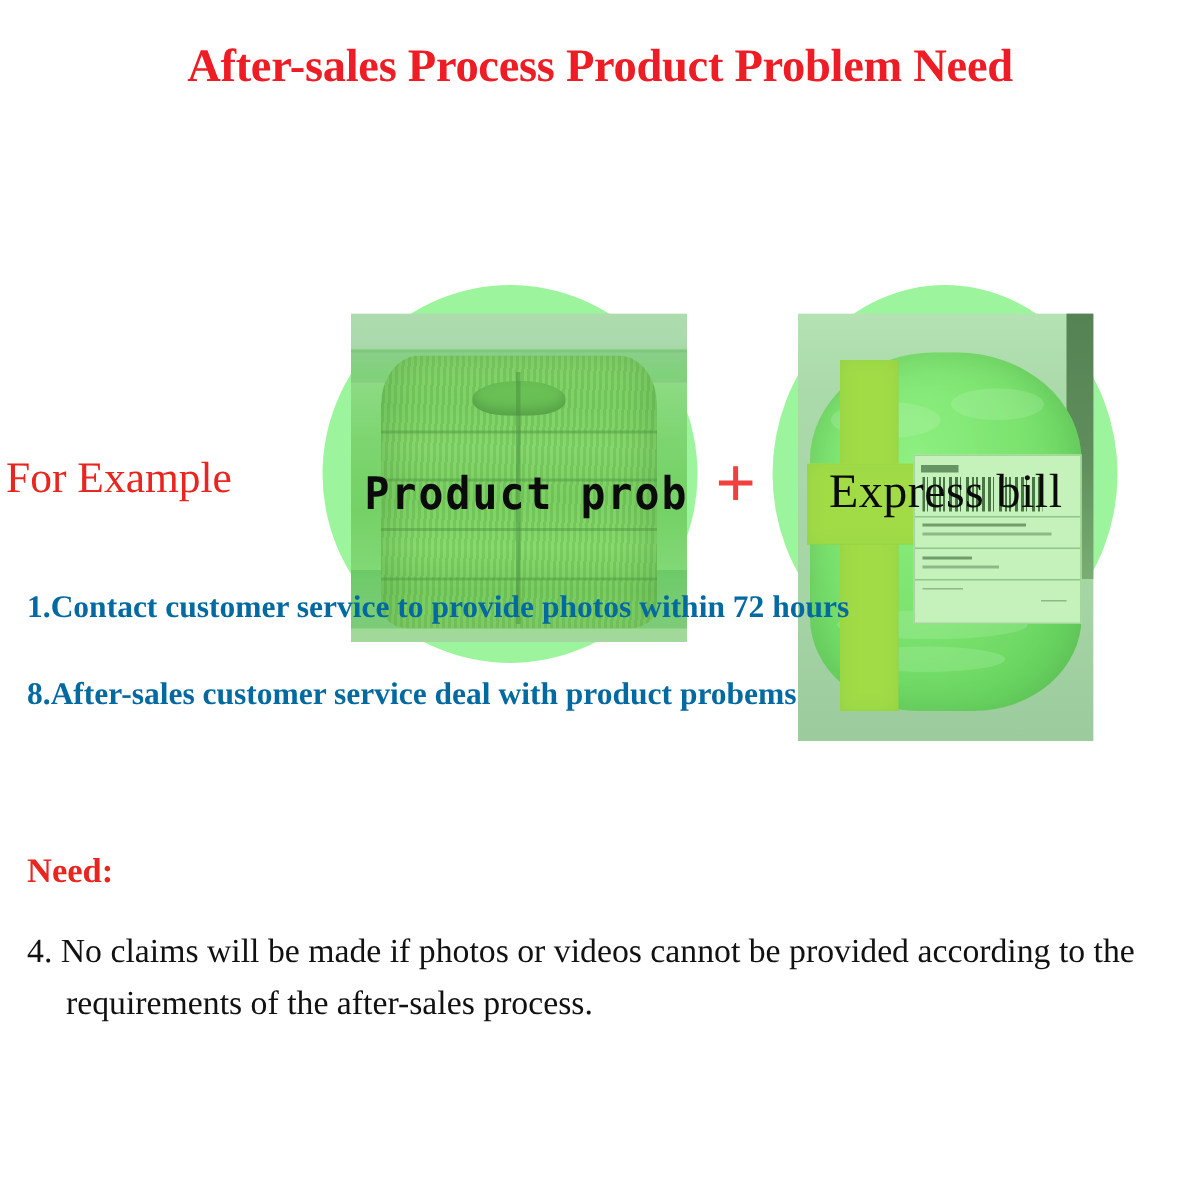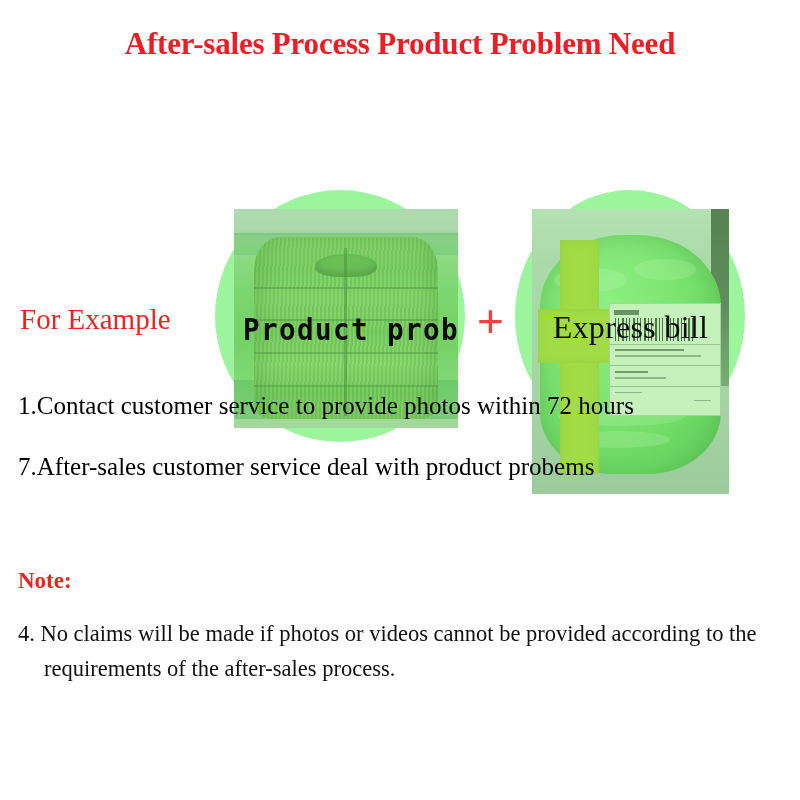--- a/index.html
+++ b/index.html
@@ -35,21 +35,21 @@
   #example-row {
     position: absolute;
     top: 93px;
     left: 0;
     width: 800px;
     height: 262px;
   }
 
   #for-example-label {
     position: absolute;
-    left: 20px;
+    left: 4px;
     top: 210px;
     color: #e8251e;
     font-family: "Liberation Serif", serif;
     font-size: 29px;
     white-space: nowrap;
   }
 
   #plus-sign {
     position: absolute;
     left: 477px;
@@ -259,24 +259,25 @@
 
   
   #steps-list {
     position: absolute;
     top: 392px;
     left: 18px;
     width: 770px;
   }
   .step-item {
     font-family: "Liberation Serif", serif;
-    font-size: 25px;
-    color: #000000;
+    font-size: 21px;
+    color: #0369a1;
     margin-bottom: 33px;
     white-space: nowrap;
+    font-weight: bold;
   }
 
   
   #note-heading {
     position: absolute;
     top: 568px;
     left: 18px;
     color: #e8251e;
     font-family: "Liberation Serif", serif;
     font-weight: bold;
@@ -365,20 +366,20 @@
     </div>
 
     <div class="photo-overlay"></div>
 
     <div class="photo-caption" id="caption-express">Express bill</div>
   </div>
 </div>
 
 <div id="steps-list">
   <div class="step-item">1.Contact customer service to provide photos within 72 hours</div>
-  <div class="step-item">7.After-sales customer service deal with product probems</div>
+  <div class="step-item">8.After-sales customer service deal with product probems</div>
 </div>
 
-<div id="note-heading">Note:</div>
+<div id="note-heading">Need:</div>
 
 <div id="notes-list">
   <div class="note-item">4. No claims will be made if photos or videos cannot be provided according to the requirements of the after-sales process.</div>
 </div>
 
 </body></html>

